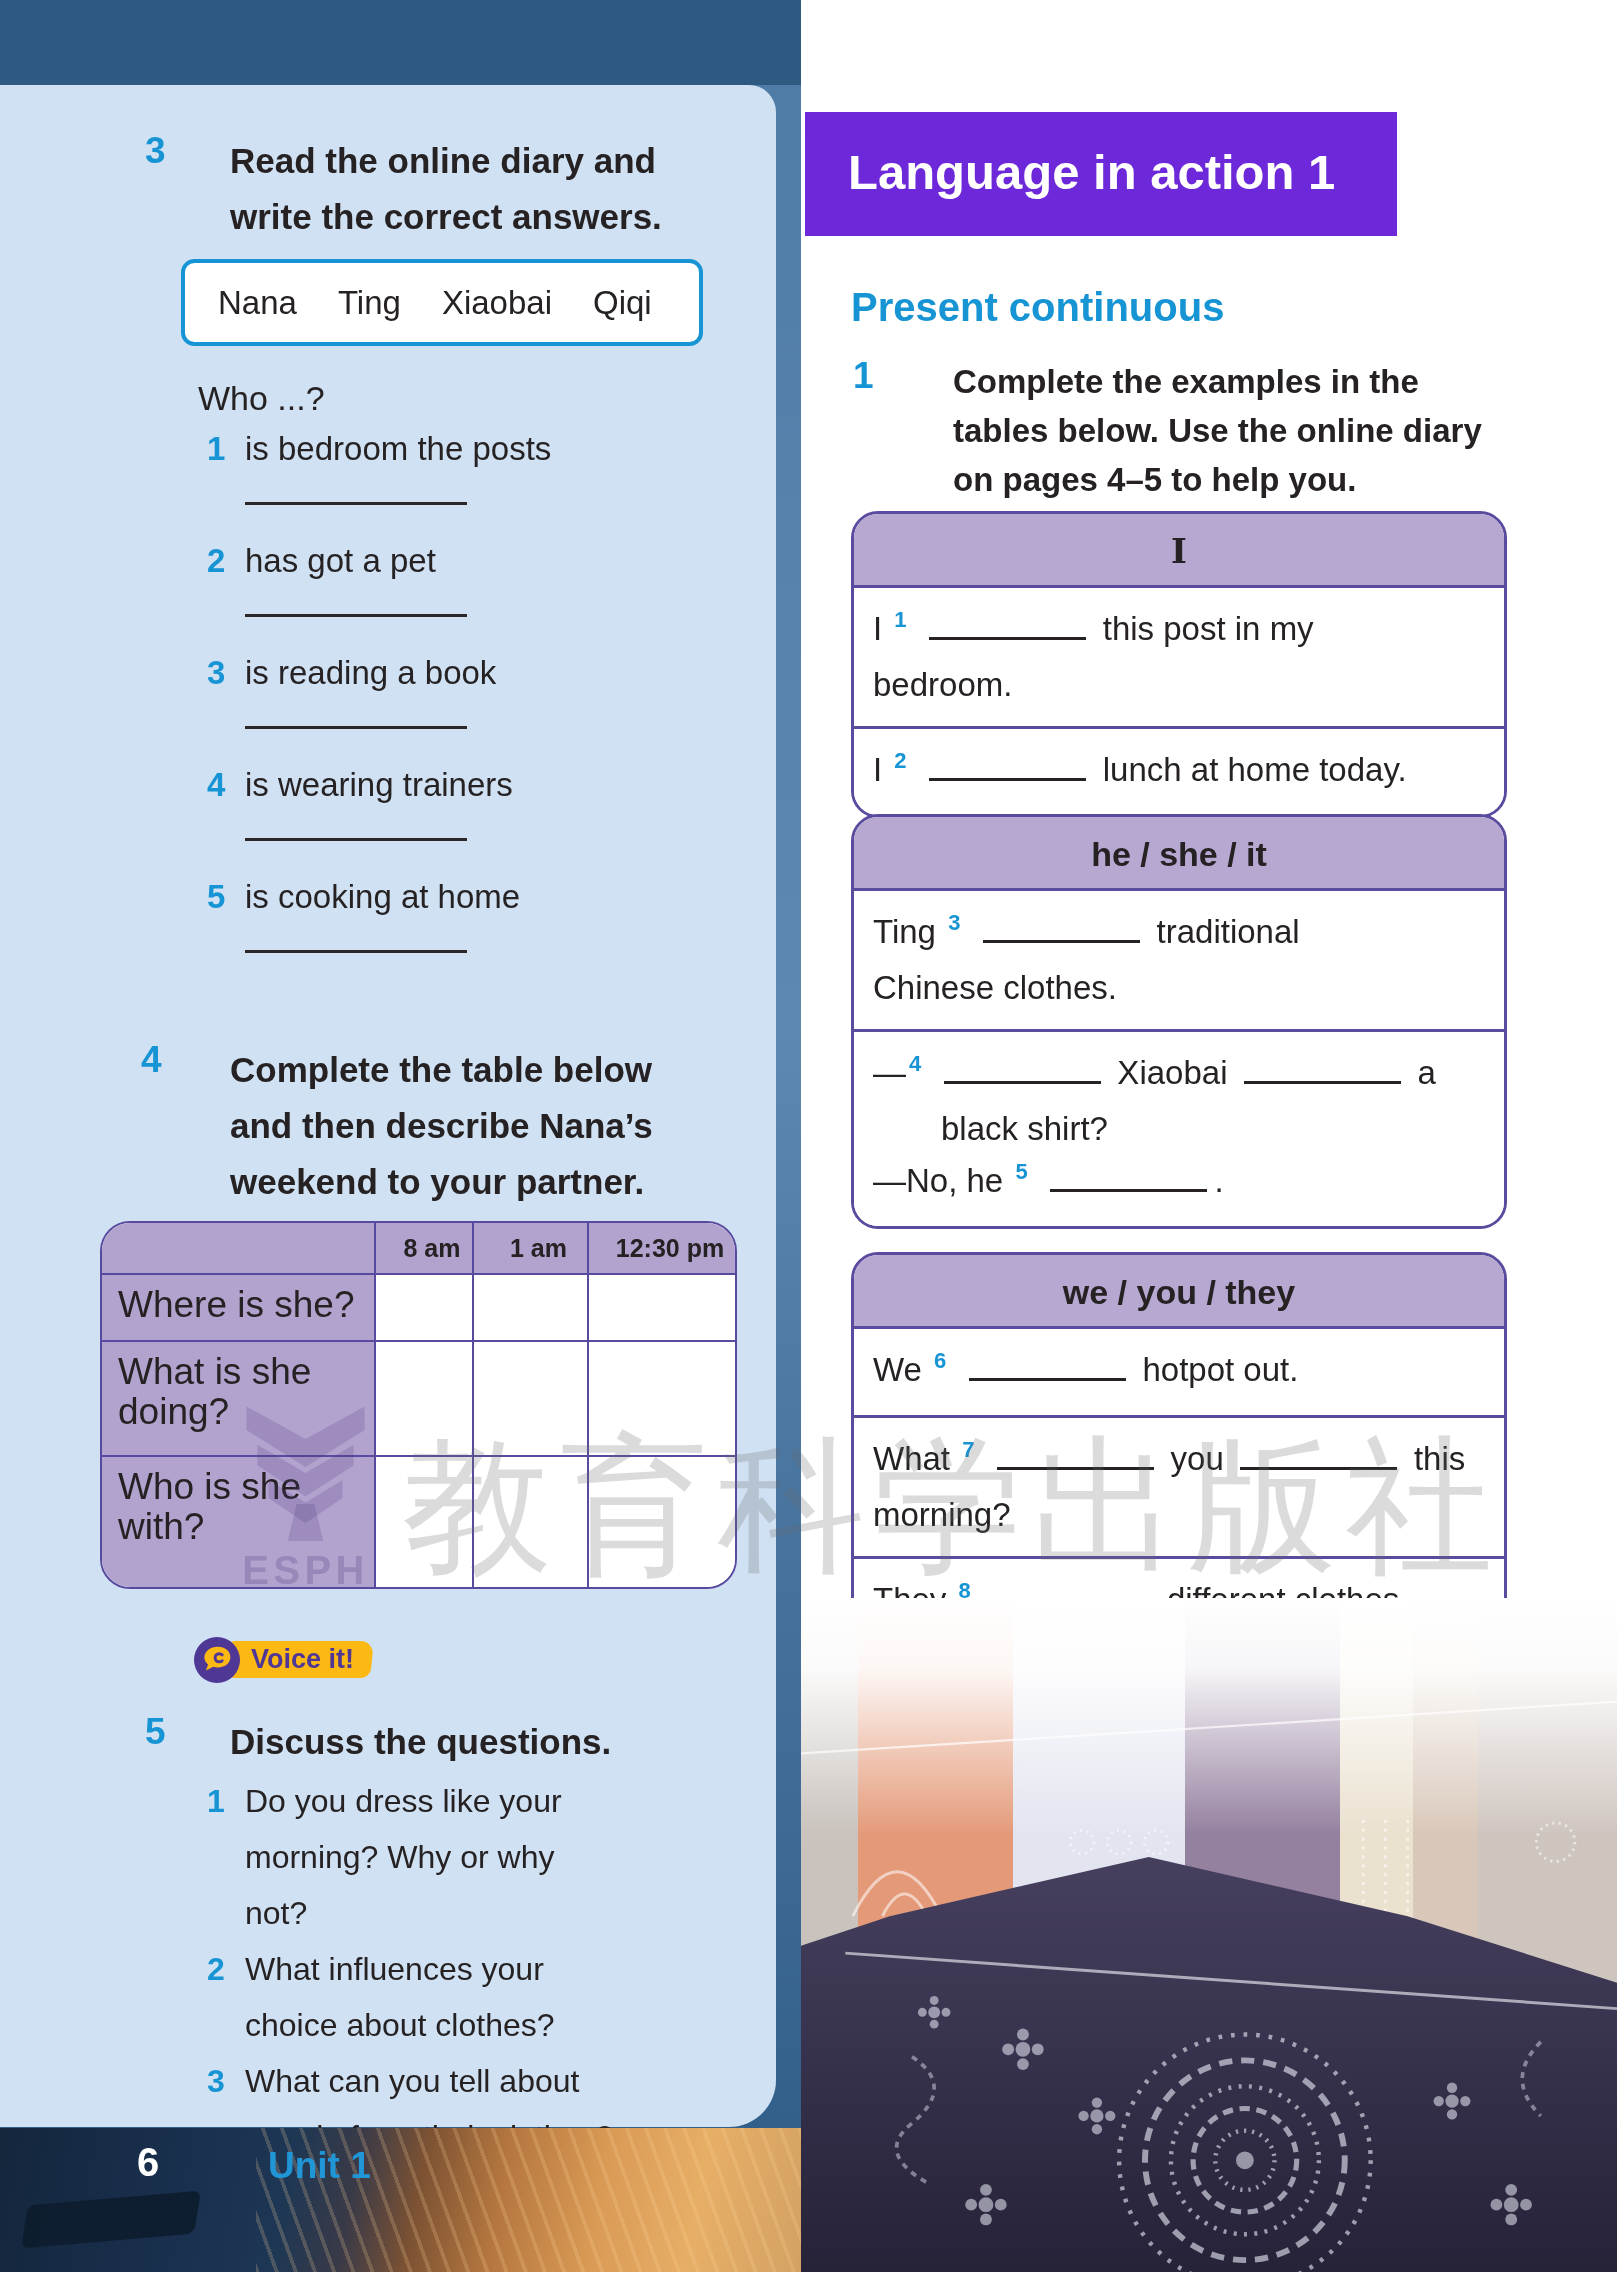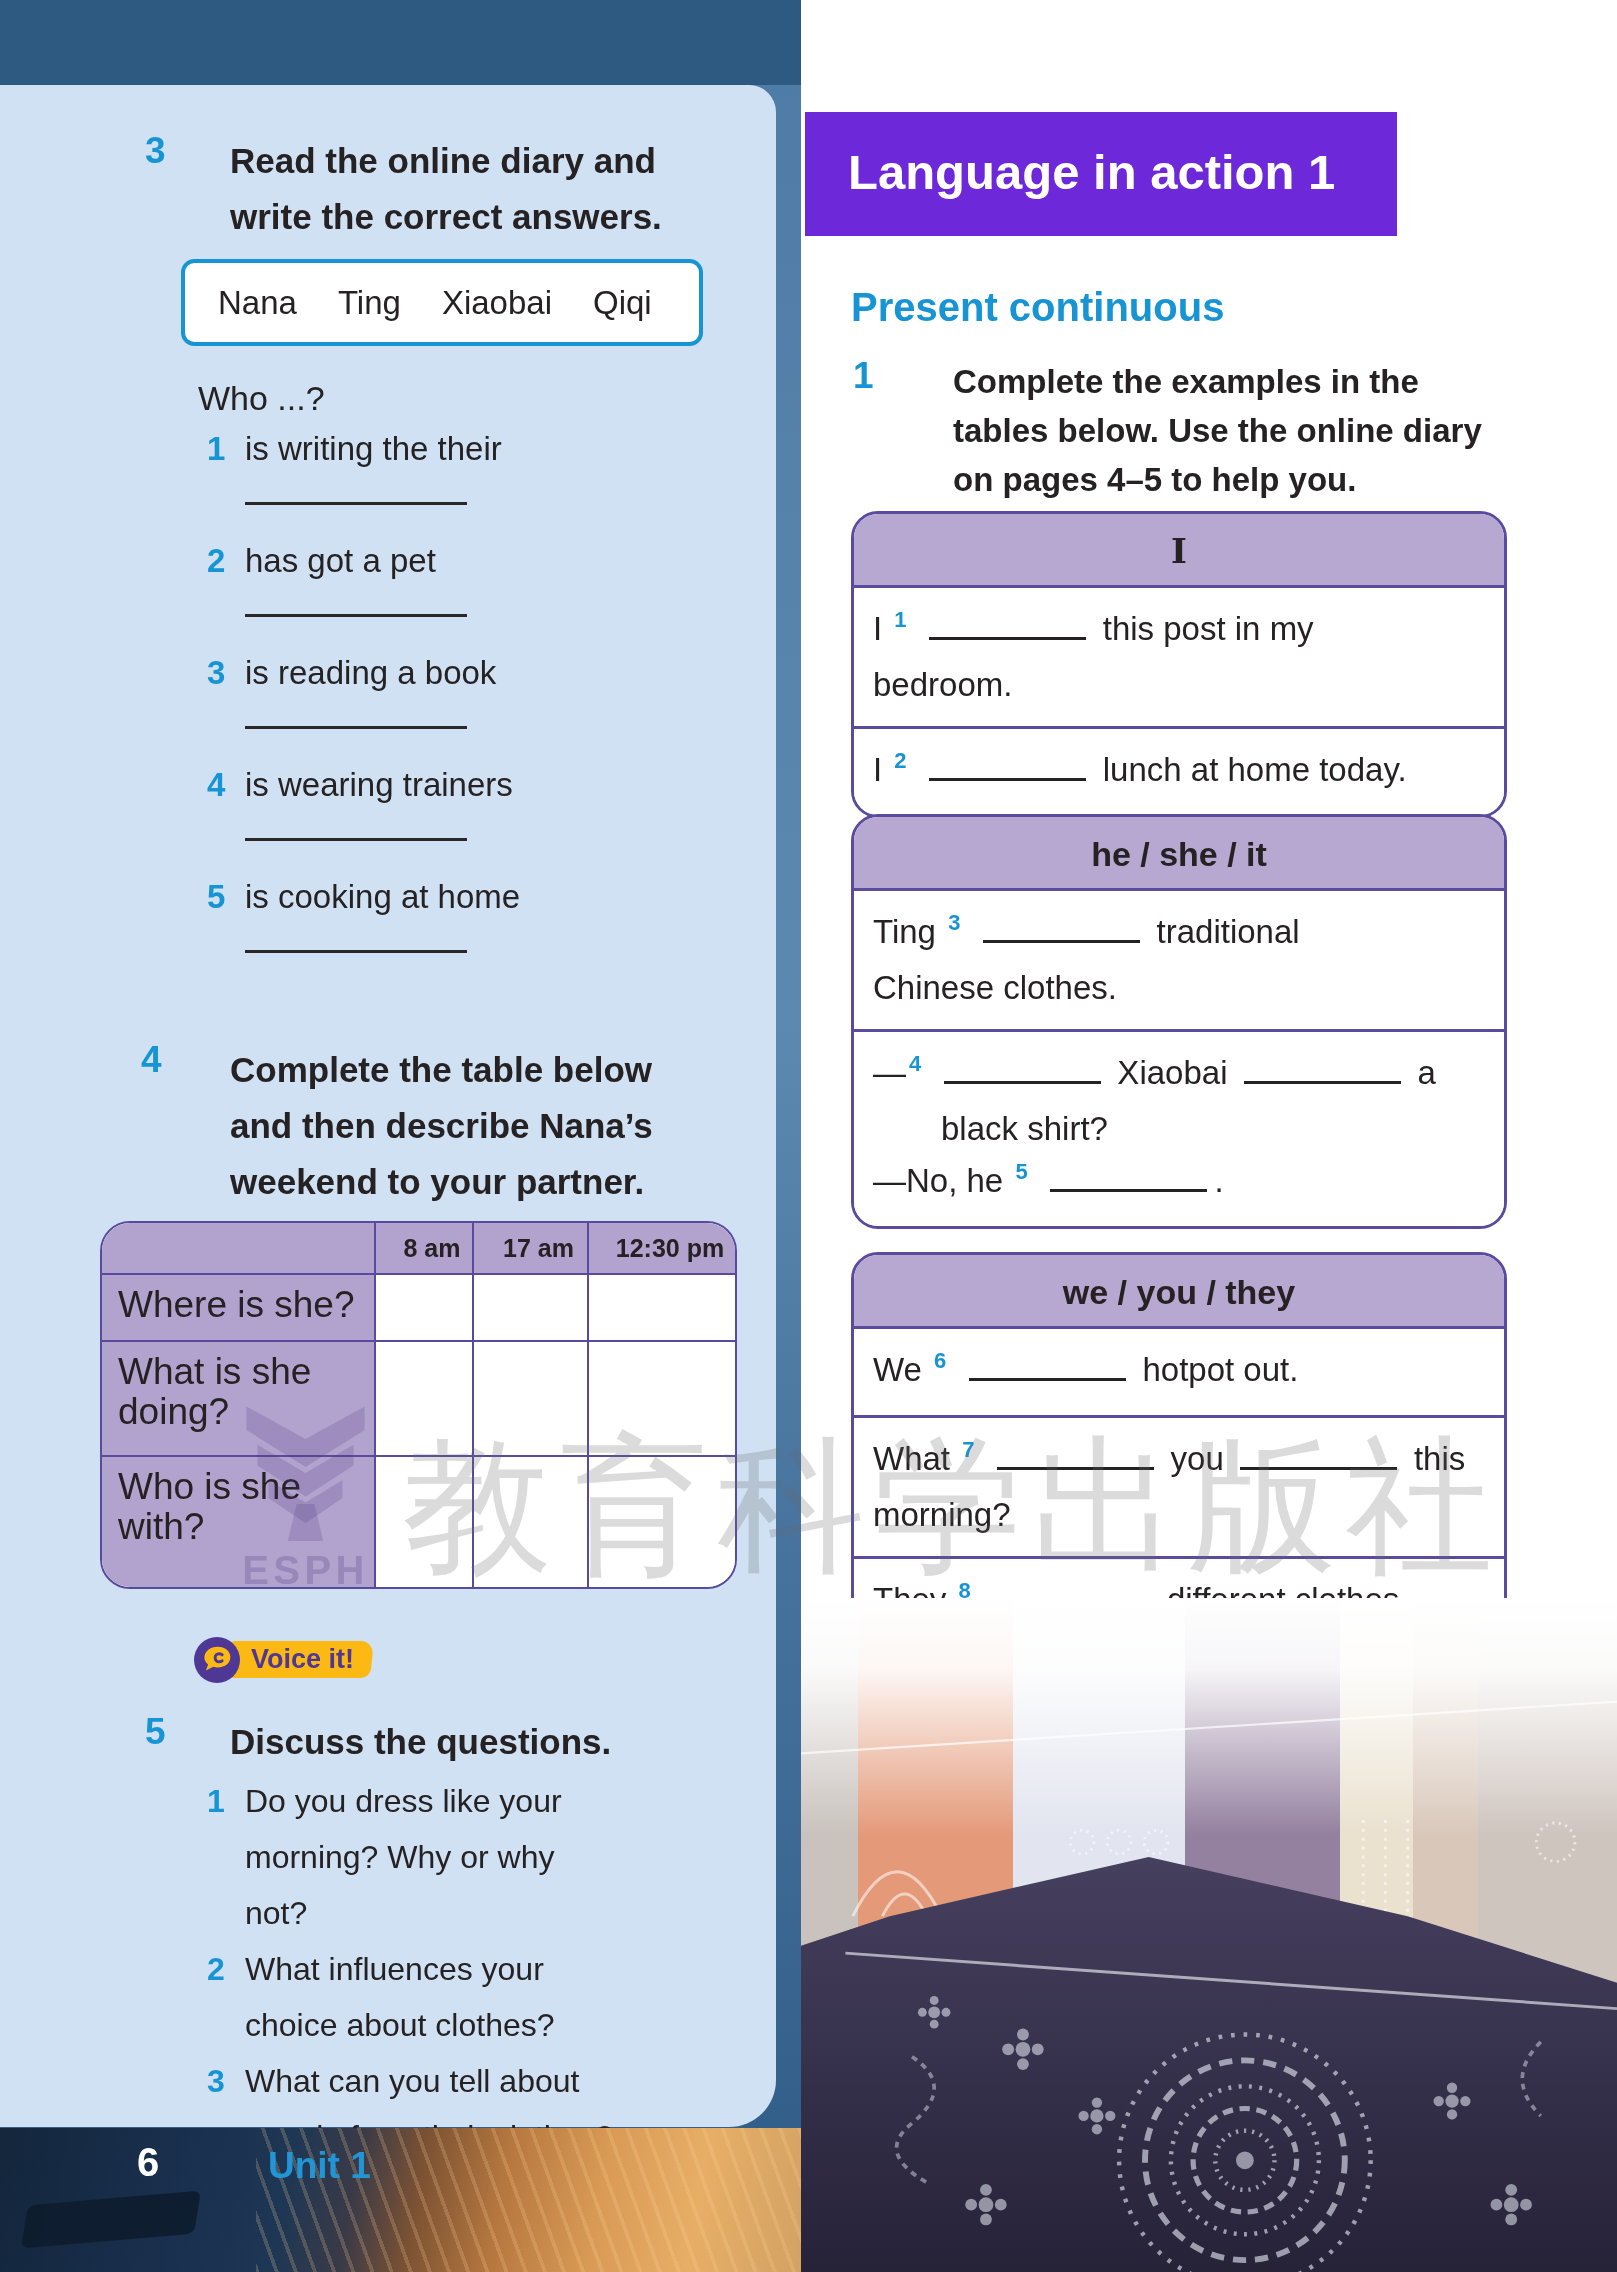--- a/index.html
+++ b/index.html
@@ -117,21 +117,21 @@
     <span class="name" data-name="name-option">Ting</span>
     <span class="name" data-name="name-option">Xiaobai</span>
     <span class="name" data-name="name-option">Qiqi</span>
   </div>
 
   <div id="who-prompt" data-name="who-prompt">Who ...?</div>
 
   <div id="ex3-list" data-name="exercise-3-list">
     <div class="list-item" data-name="list-item">
       <span class="item-num" data-name="item-number">1</span>
-      <span class="item-text" data-name="item-text">is writing the their</span>
+      <span class="item-text" data-name="item-text">is bedroom the posts</span>
       <div class="answer-line" data-name="answer-blank"></div>
     </div>
     <div class="list-item" data-name="list-item">
       <span class="item-num" data-name="item-number">2</span>
       <span class="item-text" data-name="item-text">has got a pet</span>
       <div class="answer-line" data-name="answer-blank"></div>
     </div>
     <div class="list-item" data-name="list-item">
       <span class="item-num" data-name="item-number">3</span>
       <span class="item-text" data-name="item-text">is reading a book</span>
@@ -148,21 +148,21 @@
       <div class="answer-line" data-name="answer-blank"></div>
     </div>
   </div>
 
   <div class="ex-num" style="left:141px;top:1039px;" data-name="exercise-4-number">4</div>
   <div class="heading" style="left:198px;top:1042px;width:459px;" data-name="exercise-4-heading">Complete the table below and then describe Nana’s weekend to your partner.</div>
 
   <div id="ex4-table" data-name="weekend-table">
     <div class="c purple" data-name="table-corner-cell"></div>
     <div class="c purple th" data-name="table-col-header">8 am</div>
-    <div class="c purple th" data-name="table-col-header">17 am</div>
+    <div class="c purple th" data-name="table-col-header">1 am</div>
     <div class="c purple th last-col" data-name="table-col-header">12:30 pm</div>
 
     <div class="c purple rl" data-name="table-row-label">Where is she?</div>
     <div class="c" data-name="table-cell"></div>
     <div class="c" data-name="table-cell"></div>
     <div class="c last-col" data-name="table-cell"></div>
 
     <div class="c purple rl" data-name="table-row-label">What is she doing?</div>
     <div class="c" data-name="table-cell"></div>
     <div class="c" data-name="table-cell"></div>

